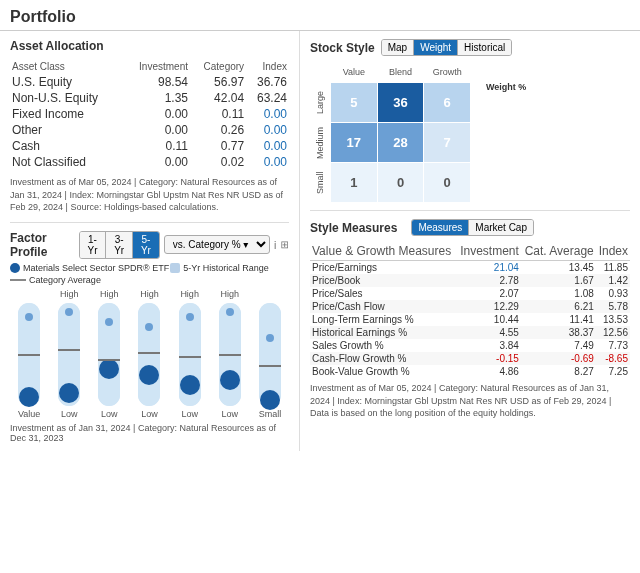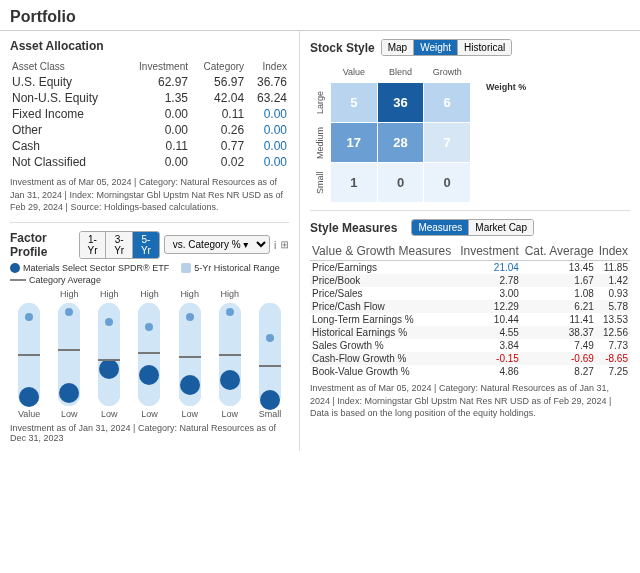--- a/index.html
+++ b/index.html
@@ -95,21 +95,21 @@
       background: #f5f5f5;
       cursor: pointer;
     }
     .info-icon {
       font-size: 11px;
       color: #777;
       cursor: pointer;
     }
     .legend {
       display: flex;
-      gap: 12px;
+      gap: 1px;
       margin-bottom: 4px;
       font-size: 9px;
       align-items: center;
     }
     .legend-item {
       display: flex;
       align-items: center;
       gap: 3px;
     }
     .legend-dot {
@@ -249,21 +249,21 @@
           <tr>
             <th>Asset Class</th>
             <th>Investment</th>
             <th>Category</th>
             <th>Index</th>
           </tr>
         </thead>
         <tbody id="asset-tbody">
         <tr>
     <td>U.S. Equity</td>
-    <td>62.97</td>
+    <td>98.54</td>
     <td>56.97</td>
     <td style="">36.76</td>
   </tr>
             <tr>
     <td>Non-U.S. Equity</td>
     <td>1.35</td>
     <td>42.04</td>
     <td style="">63.24</td>
   </tr>
             <tr>
@@ -510,21 +510,21 @@
     <td style="">11.85</td>
   </tr>
             <tr>
     <td>Price/Book</td>
     <td style="">2.78</td>
     <td style="">1.67</td>
     <td style="">1.42</td>
   </tr>
             <tr>
     <td>Price/Sales</td>
-    <td style="">3.00</td>
+    <td style="">2.07</td>
     <td style="">1.08</td>
     <td style="">0.93</td>
   </tr>
             <tr>
     <td>Price/Cash Flow</td>
     <td style="">12.29</td>
     <td style="">6.21</td>
     <td style="">5.78</td>
   </tr>
             <tr>

